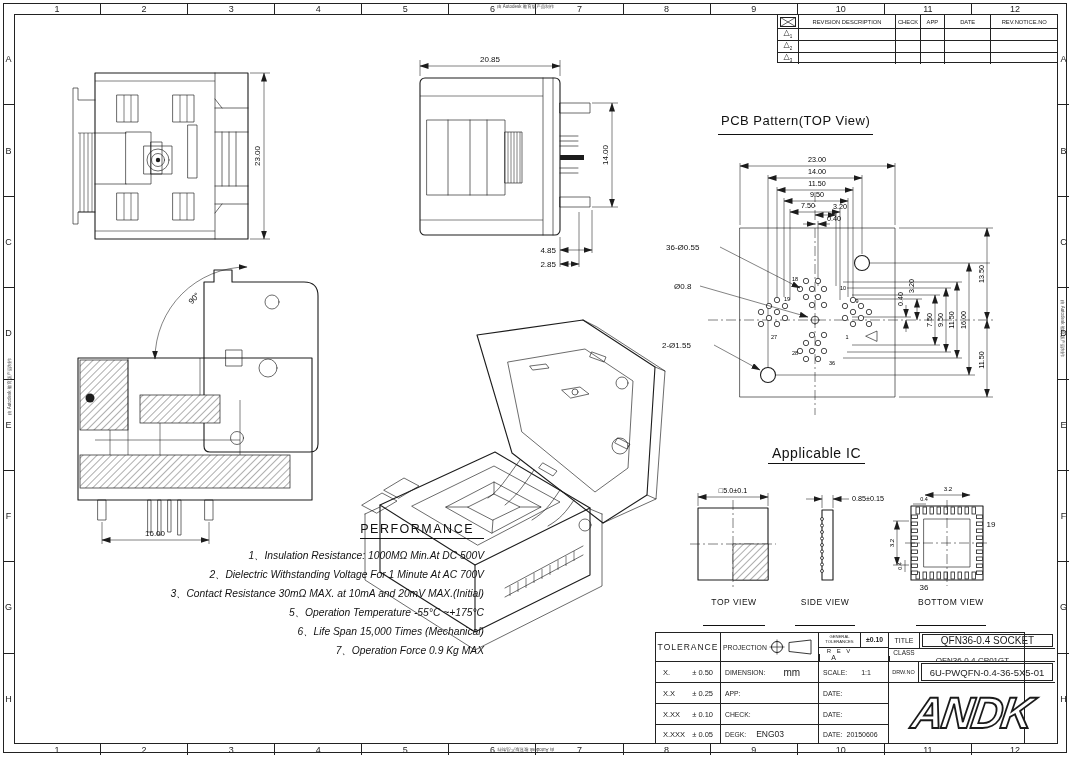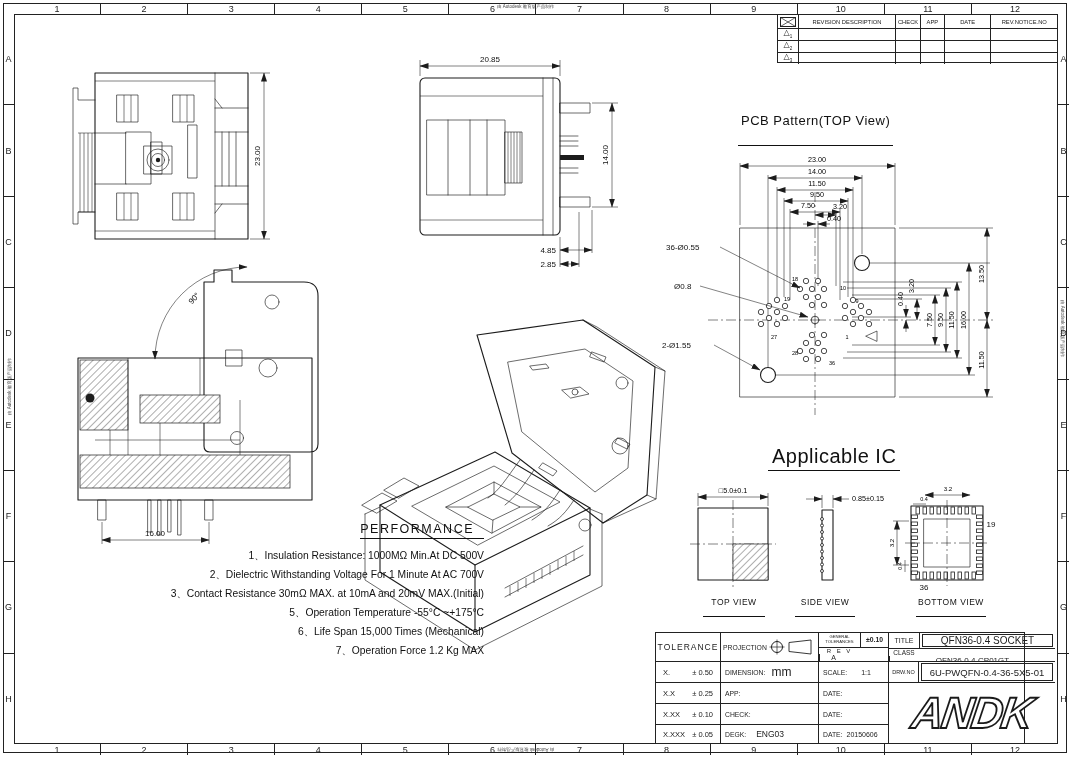--- a/index.html
+++ b/index.html
@@ -29,27 +29,27 @@
   .t{stroke-width:0.65;}
   .d{fill:none;stroke:#1c1c1c;stroke-width:0.55;}
   .cl{fill:none;stroke:#1c1c1c;stroke-width:0.55;stroke-dasharray:10 3 2 3;}
   .pad{fill:#fff;stroke:#1c1c1c;stroke-width:0.8;}
   text.tx{font-family:"Liberation Sans",sans-serif;font-size:8px;fill:#111;}
   text.tx7{font-size:7.2px;}
   text.tx6{font-size:6.2px;}
   text.tx5{font-size:5.5px;}
   
   .hl{position:absolute;white-space:nowrap;color:#111;}
-  .pcb-title{left:738px;top:113px;font-size:13px;letter-spacing:.5px;border-bottom:1px solid #111;padding:0 3px 17px;}
-  .ic-title{left:768px;top:445px;font-size:20px;letter-spacing:.5px;border-bottom:1px solid #111;padding:0 4px 2px;}
-  .vlabel{position:absolute;top:597px;font-size:8.5px;letter-spacing:.5px;text-align:center;border-bottom:1px solid #111;padding-bottom:9px;color:#111;}
+  .pcb-title{left:718px;top:113px;font-size:13px;letter-spacing:.5px;border-bottom:1px solid #111;padding:0 3px 6px;}
+  .ic-title{left:768px;top:445px;font-size:14px;letter-spacing:.5px;border-bottom:1px solid #111;padding:0 4px 2px;}
+  .vlabel{position:absolute;top:597px;font-size:8.5px;letter-spacing:.5px;text-align:center;border-bottom:1px solid #111;padding-bottom:18px;color:#111;}
   
   .perf{position:absolute;left:94px;top:522px;width:390px;font-size:10.3px;color:#111;text-align:right;}
   .perf .ptitle{display:inline-block;font-size:12.5px;letter-spacing:1.5px;border-bottom:1px solid #111;padding:0 10px 2px 0;margin-bottom:4px;}
-  .perf .pitem{margin-top:6px;line-height:13px;white-space:nowrap;}
+  .perf .pitem{margin-top:6px;line-height:13px;white-space:nowrap;font-style:italic;}
   
   .revtable{position:absolute;left:777px;top:14px;width:281px;height:49px;box-sizing:border-box;
             border:1px solid #222;font-size:5.8px;color:#222;}
   .revrow{display:flex;box-sizing:border-box;height:12px;}
   .revrow.hd{height:13px;}
   .revcell{box-sizing:border-box;border-left:1px solid #222;border-top:1px solid #222;
            display:flex;align-items:center;justify-content:center;overflow:hidden;}
   .revrow:first-child .revcell{border-top:none;}
   .revcell:first-child{border-left:none;}
   .c-flag{width:20px;}.c-desc{width:98px;}.c-check{width:25px;}.c-app{width:24px;}.c-date{width:47px;}.c-not{width:67px;}
@@ -436,21 +436,21 @@
   <div class="vlabel" style="left:795px;width:60px;">SIDE VIEW</div>
   <div class="vlabel" style="left:916px;width:70px;">BOTTOM VIEW</div>
 
   <div class="perf">
     <span class="ptitle">PERFORMANCE</span>
     <div class="pitem">1、Insulation Resistance: 1000MΩ Min.At DC 500V</div>
     <div class="pitem">2、Dielectric Withstanding Voltage For 1 Minute At AC 700V</div>
     <div class="pitem">3、Contact Resistance 30mΩ MAX. at 10mA and 20mV MAX.(Initial)</div>
     <div class="pitem">5、Operation Temperature -55°C ~+175°C</div>
     <div class="pitem">6、Life Span 15,000 Times (Mechanical)</div>
-    <div class="pitem">7、Operation Force 1.2 Kg MAX</div>
+    <div class="pitem">7、Operation Force 0.9 Kg MAX</div>
   </div>
 
   <div class="revtable">
     <div class="revrow hd">
       <div class="revcell c-flag">
         <svg width="16" height="10">
             <rect x="0.5" y="0.5" width="15" height="9" fill="none" stroke="#222"></rect>
             <line x1="0.5" y1="0.5" x2="15.5" y2="9.5" stroke="#222" stroke-width="0.7"></line>
             <line x1="15.5" y1="0.5" x2="0.5" y2="9.5" stroke="#222" stroke-width="0.7"></line>
           </svg>
@@ -529,21 +529,21 @@
         <div class="sub bl" style="flex:1;font-size:8px;">QFN36-0.4-CP01GT</div>
       </div>
     </div>
 
     <div class="tb tol-cell nb-l">
         <span>X.</span>
         <span>± 0.50</span>
       </div>
     <div class="tb">
         <span style="font-size:6.8px;">DIMENSION:</span>
-        <span style="margin-left:6px;font-size:12px;">mm</span>
+        <span style="margin-left:18px;font-size:10px;">mm</span>
       </div>
     <div class="tb">
         <span style="font-size:6.8px;">SCALE:</span>
         <span style="margin-left:14px;font-size:7px;">1:1</span>
       </div>
     <div class="tb ctr" style="font-size:5.5px;">DRW.NO</div>
     <div class="tb ctr">
         <div class="boxed" style="font-size:9.5px;align-self:stretch;">6U-PWQFN-0.4-36-5X5-01</div>
       </div>
 

